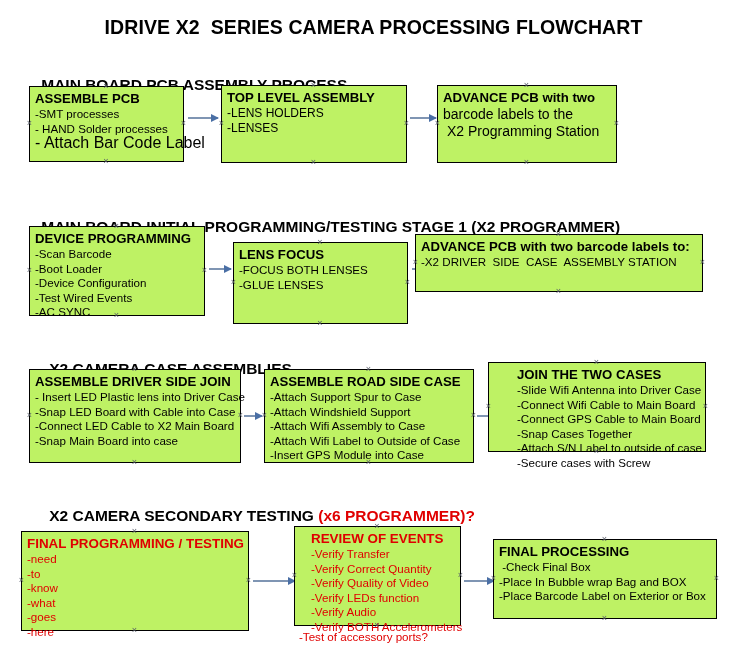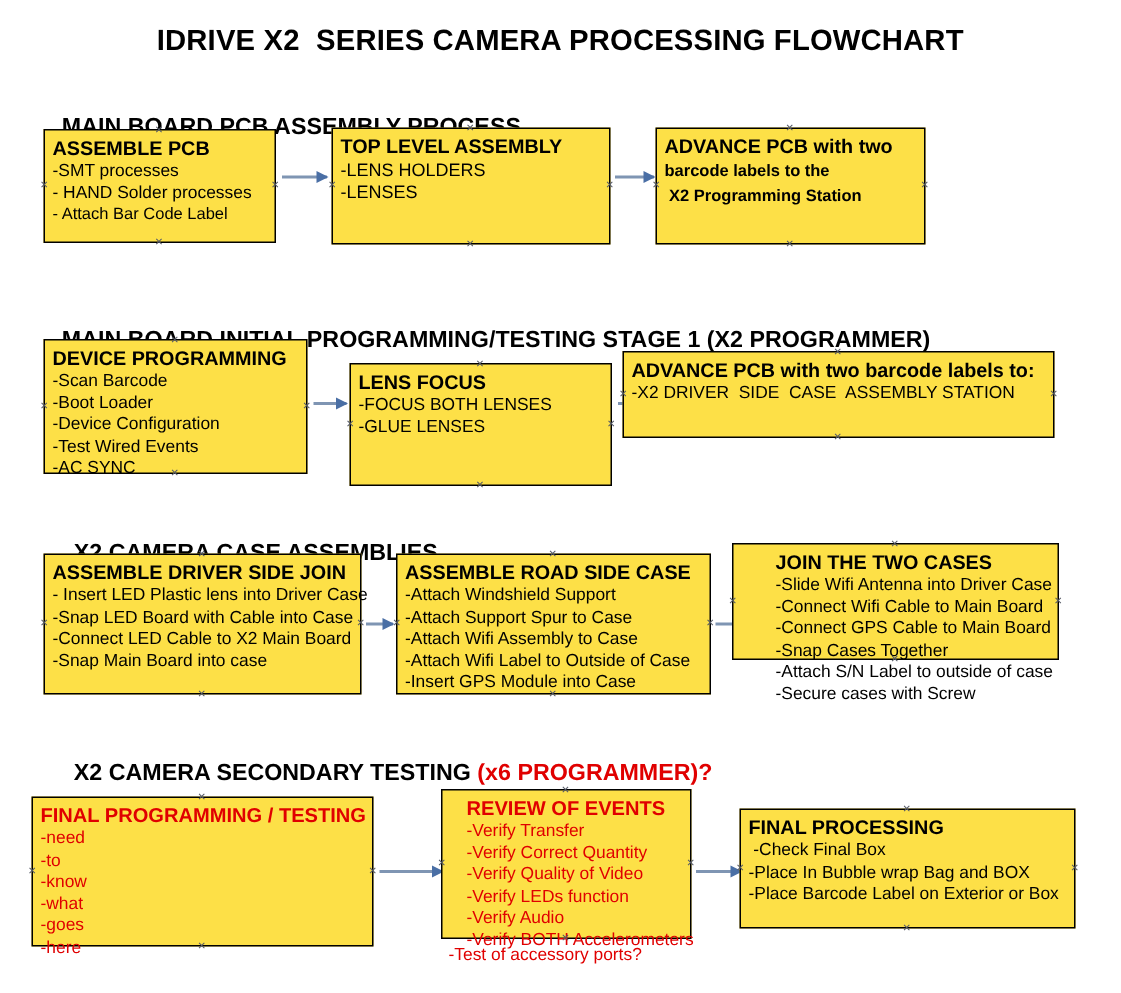--- a/index.html
+++ b/index.html
@@ -37,21 +37,21 @@
     font-size: 15.5px;
     font-weight: bold;
     color: #000000;
     white-space: pre;
   }
   .section-head .redsuffix {
     color: #e00000;
   }
   .box {
     position: absolute;
-    background: #fde047;
+    background: #bef264;
     border: 1px solid #000000;
     padding: 4px 5px 3px 5px;
     overflow: visible;
   }
   .box.gray {
     border: 1px solid #000000;
   }
   .box-title {
     font-size: 13.2px;
     font-weight: bold;
@@ -60,22 +60,22 @@
     white-space: pre;
     margin-bottom: 1px;
   }
   .box-line {
     font-size: 11.6px;
     color: #000000;
     line-height: 14.6px;
     white-space: pre;
   }
   .box.bold-body .box-line {
-    font-weight: bold;
-    font-size: 11px;
+    font-weight: normal;
+    font-size: 14px;
     line-height: 17px;
   }
   .box.red .box-title,
   .box.red .box-line {
     color: #e00000;
   }
   .box.red .box-title { font-size: 13.4px; }
 
   
   .handle {
@@ -122,21 +122,21 @@
   <div class="title">IDRIVE X2  SERIES CAMERA PROCESSING FLOWCHART</div>
 
   <div class="section-head" style="left:24px; top:58px;">
     <span>MAIN BOARD PCB ASSEMBLY PROCESS</span>
   </div>
 
   <div class="box bold-body" style="left:29px; top:86px; width:155px; height:76px;">
     <div class="box-title">ASSEMBLE PCB</div>
     <div class="box-line" style="font-weight:normal;font-size:11.6px;line-height:14.6px;">-SMT processes</div>
     <div class="box-line" style="font-weight:normal;font-size:11.6px;line-height:14.6px;">- HAND Solder processes</div>
-    <div class="box-line" style="font-weight:normal;font-size:11px;line-height:14.6px;">- Attach Bar Code Label</div>
+    <div class="box-line" style="font-weight:normal;font-size:16px;line-height:14.6px;">- Attach Bar Code Label</div>
     <span class="handle" style="left:50%; top:-4px; margin-left:-4px;"></span>
     <span class="handle" style="left:-4px; top:50%; margin-top:-4px;"></span>
     <span class="handle" style="right:-4px; top:50%; margin-top:-4px;"></span>
     <span class="handle" style="left:50%; bottom:-4px; margin-left:-4px;"></span>
   </div>
 
   <div class="arrow" style="left:188px; top:117px; width:30px;"></div>
 
   <div class="box gray bold-body" style="left:221px; top:85px; width:186px; height:78px;">
     <div class="box-title">TOP LEVEL ASSEMBLY</div>
@@ -213,34 +213,34 @@
     <span class="handle" style="left:50%; top:-4px; margin-left:-4px;"></span>
     <span class="handle" style="left:-4px; top:50%; margin-top:-4px;"></span>
     <span class="handle" style="right:-4px; top:50%; margin-top:-4px;"></span>
     <span class="handle" style="left:50%; bottom:-4px; margin-left:-4px;"></span>
   </div>
 
   <div class="arrow" style="left:244px; top:415px; width:18px;"></div>
 
   <div class="box gray" style="left:264px; top:369px; width:210px; height:94px;">
     <div class="box-title">ASSEMBLE ROAD SIDE CASE</div>
+    <div class="box-line">-Attach Support Spur to Case</div>
     <div class="box-line">-Attach Windshield Support</div>
-    <div class="box-line">-Attach Support Spur to Case</div>
     <div class="box-line">-Attach Wifi Assembly to Case</div>
     <div class="box-line">-Attach Wifi Label to Outside of Case</div>
     <div class="box-line">-Insert GPS Module into Case</div>
     <span class="handle" style="left:50%; top:-4px; margin-left:-4px;"></span>
     <span class="handle" style="left:-4px; top:50%; margin-top:-4px;"></span>
     <span class="handle" style="right:-4px; top:50%; margin-top:-4px;"></span>
     <span class="handle" style="left:50%; bottom:-4px; margin-left:-4px;"></span>
   </div>
 
   <div class="arrow" style="left:477px; top:415px; width:18px;"></div>
 
-  <div class="box" style="left:488px; top:362px; width:218px; height:78px;padding-left:28px;">
+  <div class="box" style="left:488px; top:362px; width:218px; height:90px;padding-left:28px;">
     <div class="box-title">JOIN THE TWO CASES</div>
     <div class="box-line">-Slide Wifi Antenna into Driver Case</div>
     <div class="box-line">-Connect Wifi Cable to Main Board</div>
     <div class="box-line">-Connect GPS Cable to Main Board</div>
     <div class="box-line">-Snap Cases Together</div>
     <div class="box-line">-Attach S/N Label to outside of case</div>
     <div class="box-line">-Secure cases with Screw</div>
     <span class="handle" style="left:50%; top:-4px; margin-left:-4px;"></span>
     <span class="handle" style="left:-4px; top:50%; margin-top:-4px;"></span>
     <span class="handle" style="right:-4px; top:50%; margin-top:-4px;"></span>

